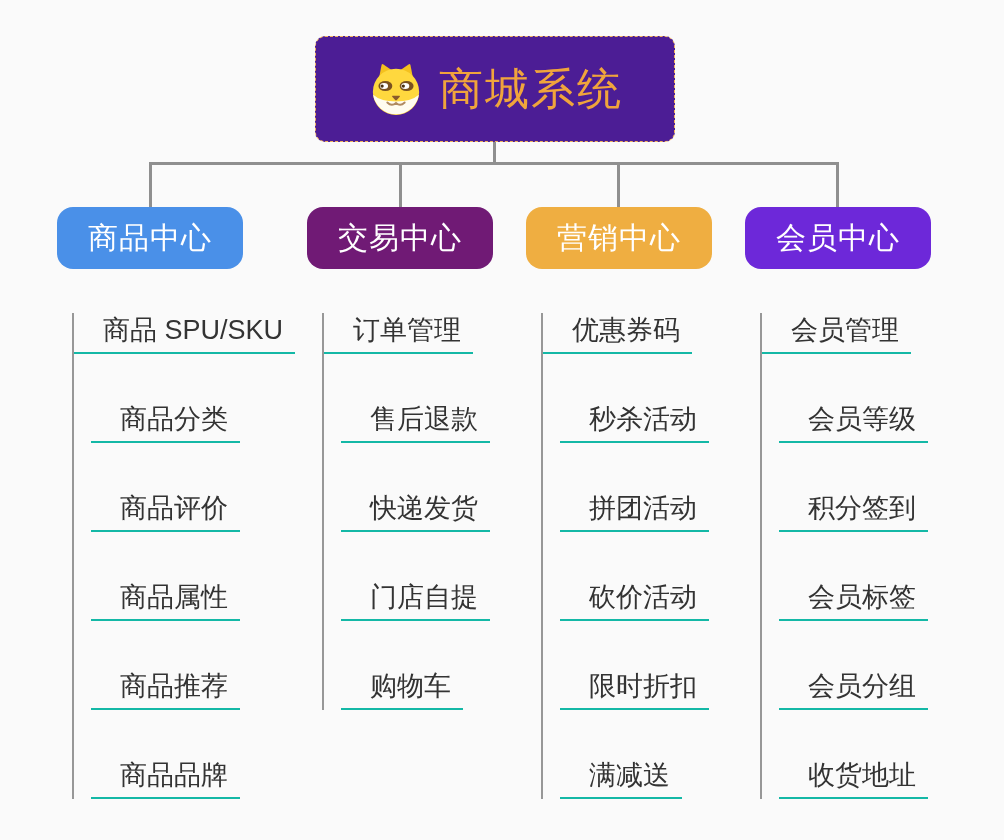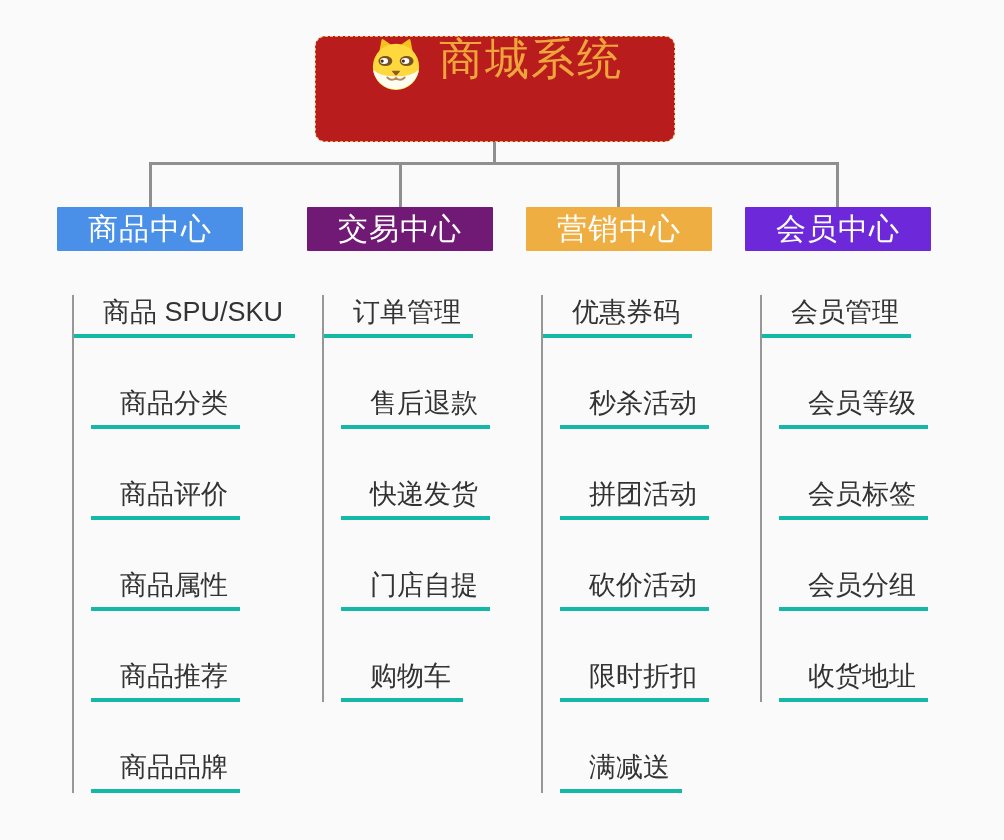--- a/index.html
+++ b/index.html
@@ -7,52 +7,52 @@
   body {
     position:relative;
     background:#fafafa;
     font-family:"Liberation Sans","DejaVu Sans",sans-serif;
     overflow:hidden;
   }
   
   .root-node {
     position:absolute; left:315px; top:36px;
     width:360px; height:106px;
-    background:#b91c1c;
+    background:#4c1d95;
     border:1px dashed #f2b45e;
     border-radius:10px;
-    display:flex; justify-content:center;
+    display:flex; align-items:center; justify-content:center;
     gap:14px;
   }
   .root-title {
     font-size:44px; color:#f0a43c; letter-spacing:2px;
     line-height:1;
   }
   .logo { width:58px; height:54px; flex:0 0 auto; }
   
   .conn { position:absolute; background:#8f8f8f; }
   .conn.v { width:3px; }
   .conn.h { height:3px; }
   
   .branch-col { position:absolute; top:207px; width:240px; }
   .branch-box {
-    width:186px; height:44px;
-    border-radius:1px;
+    width:186px; height:62px;
+    border-radius:16px;
     display:flex; align-items:center; justify-content:center;
     color:#ffffff; font-size:30px; letter-spacing:1px;
     cursor:default;
   }
   .leaves {
     margin-left:15px;
     border-left:2px solid #979797;
     width:max-content;
   }
   .leaf {
     width:max-content;
-    border-bottom:4px solid #14b8a6;
+    border-bottom:2px solid #14b8a6;
     padding:0 12px 5px 29px;
     font-size:27px; line-height:34px; color:#333333;
     white-space:nowrap;
   }
   .leaf.first { margin-top:44px; }
   .leaf + .leaf { margin-top:48px;margin-left:17px; }
 </style>
 </head>
 <body>
 
@@ -122,17 +122,18 @@
   </div>
 </div>
 
 <div class="branch-col" style="left:745px;">
   <div class="branch-box" style="background: #6d28d9;">
     <span>会员中心</span>
   </div>
   <div class="leaves">
     <div class="leaf first">会员管理</div>
     <div class="leaf">会员等级</div>
+    <div class="leaf">积分签到</div>
     <div class="leaf">会员标签</div>
     <div class="leaf">会员分组</div>
     <div class="leaf">收货地址</div>
   </div>
 </div>
 
 </body></html>

